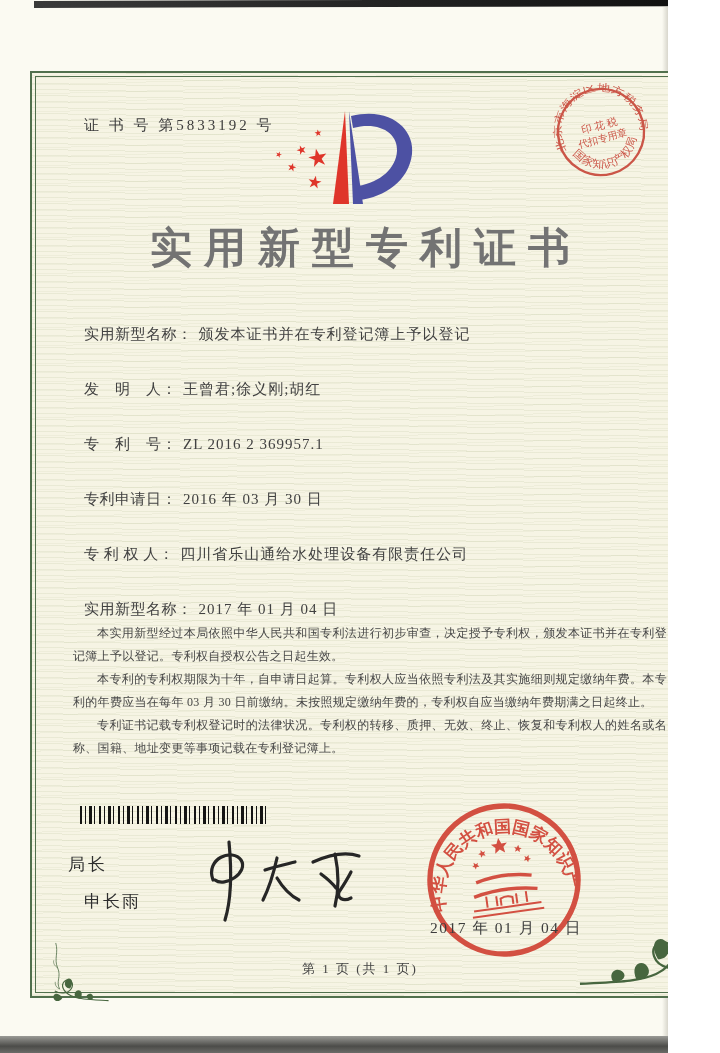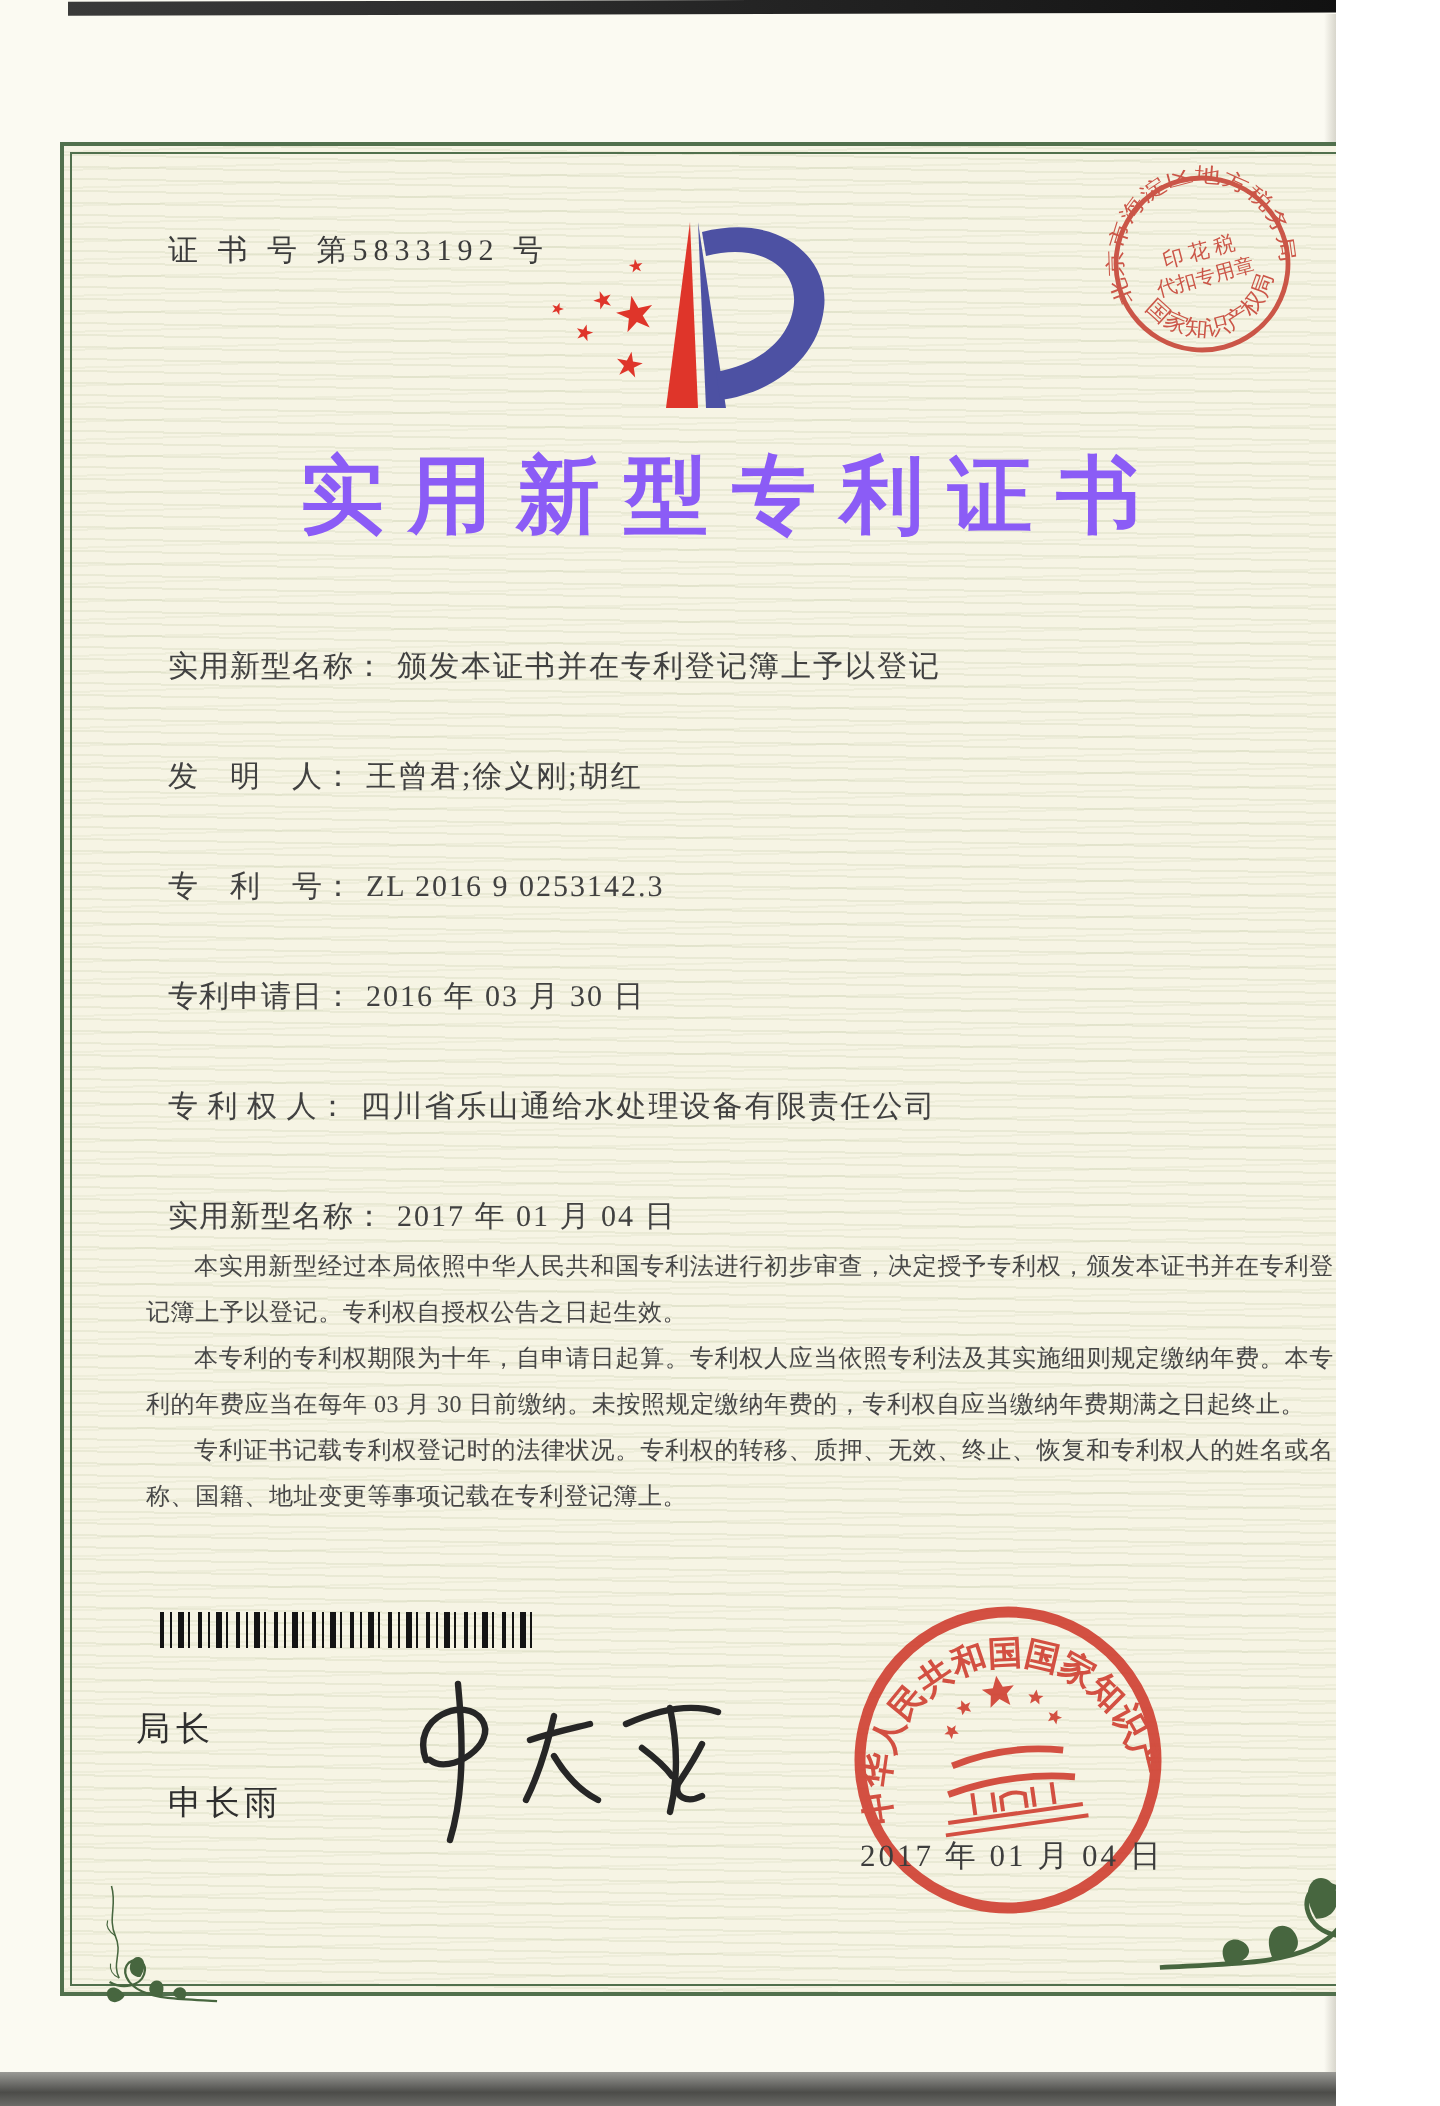--- a/index.html
+++ b/index.html
@@ -16,21 +16,21 @@
   
   .frame{left:30px;top:71px;width:646px;height:927px;border:2.5px solid #51704d;box-sizing:border-box;
          background:
            repeating-linear-gradient(1deg, rgba(167,178,132,.16) 0 1px, rgba(0,0,0,0) 1px 6px),
            repeating-linear-gradient(-1.5deg, rgba(167,178,132,.10) 0 1px, rgba(0,0,0,0) 1px 9px),
            #f6f4e4;}
   .frame::before{content:"";position:absolute;inset:3px;border:1px solid #51704d;}
   
   .cert-no{left:84px;top:116px;font-size:15px;letter-spacing:3px;color:#3c3c3c;z-index:5;}
   .title{left:0;top:220px;width:720px;text-align:center;font-size:42px;font-weight:600;
-         letter-spacing:12px;text-indent:12px;color:#8b5cf6;z-index:5;}
+         letter-spacing:12px;text-indent:12px;color:#737373;z-index:5;}
   .fields{left:84px;top:324px;width:560px;z-index:5;}
   .field{font-size:15px;line-height:21px;margin:0 0 34px 0;color:#414141;white-space:nowrap;}
   .field .lab{letter-spacing:.5px;}
   .field .val{margin-left:6px;letter-spacing:1px;}
   .paras{left:73px;top:622px;width:594px;z-index:5;}
   .paras p{margin:0;text-indent:2em;font-size:12px;line-height:23px;text-align:justify;
            color:#474747;letter-spacing:.3px;}
   .barcode{left:80px;top:806px;width:187px;height:18px;z-index:5;
     background-image:repeating-linear-gradient(90deg,
       #141414 0 2px, rgba(0,0,0,0) 2px 5px,
@@ -113,21 +113,21 @@
     </text>
     <text x="48" y="45" font-size="10.5" fill="#c8493b" text-anchor="middle">印 花 税</text>
     <text x="48" y="58" font-size="10" fill="#c8493b" text-anchor="middle">代扣专用章</text>
   </svg>
 
   <div class="abs title">实用新型专利证书</div>
 
   <div class="abs fields">
     <div class="field"><span class="lab">实用新型名称：</span><span class="val">颁发本证书并在专利登记簿上予以登记</span></div>
     <div class="field"><span class="lab">发　明　人：</span><span class="val">王曾君;徐义刚;胡红</span></div>
-    <div class="field"><span class="lab">专　利　号：</span><span class="val">ZL 2016 9 0253142.3</span></div>
+    <div class="field"><span class="lab">专　利　号：</span><span class="val">ZL 2016 2 369957.1</span></div>
     <div class="field"><span class="lab">专利申请日：</span><span class="val">2016 年 03 月 30 日</span></div>
     <div class="field"><span class="lab">专 利 权 人：</span><span class="val">四川省乐山通给水处理设备有限责任公司</span></div>
     <div class="field"><span class="lab">实用新型名称：</span><span class="val">2017 年 01 月 04 日</span></div>
   </div>
 
   <div class="abs paras">
     <p>本实用新型经过本局依照中华人民共和国专利法进行初步审查，决定授予专利权，颁发本证书并在专利登记簿上予以登记。专利权自授权公告之日起生效。</p>
     <p>本专利的专利权期限为十年，自申请日起算。专利权人应当依照专利法及其实施细则规定缴纳年费。本专利的年费应当在每年 03 月 30 日前缴纳。未按照规定缴纳年费的，专利权自应当缴纳年费期满之日起终止。</p>
     <p>专利证书记载专利权登记时的法律状况。专利权的转移、质押、无效、终止、恢复和专利权人的姓名或名称、国籍、地址变更等事项记载在专利登记簿上。</p>
   </div>
@@ -178,14 +178,15 @@
 
   <div class="abs issue-date">2017 年 01 月 04 日</div>
 
   <svg class="abs fl-br" viewBox="0 0 125 140">
       <use href="#flourish"></use>
     </svg>
   <svg class="abs fl-bl" viewBox="0 0 125 140">
       <use href="#flourish" transform="translate(0,30) scale(0.8)"></use>
     </svg>
 
+  <div class="abs page-footer">第 1 页 (共 1 页)</div>
 
 </div>
 
 </body></html>

